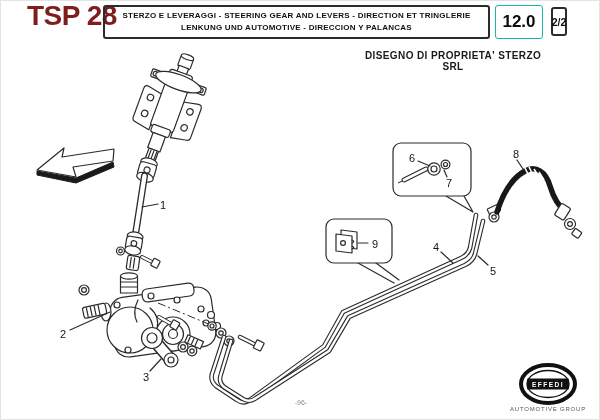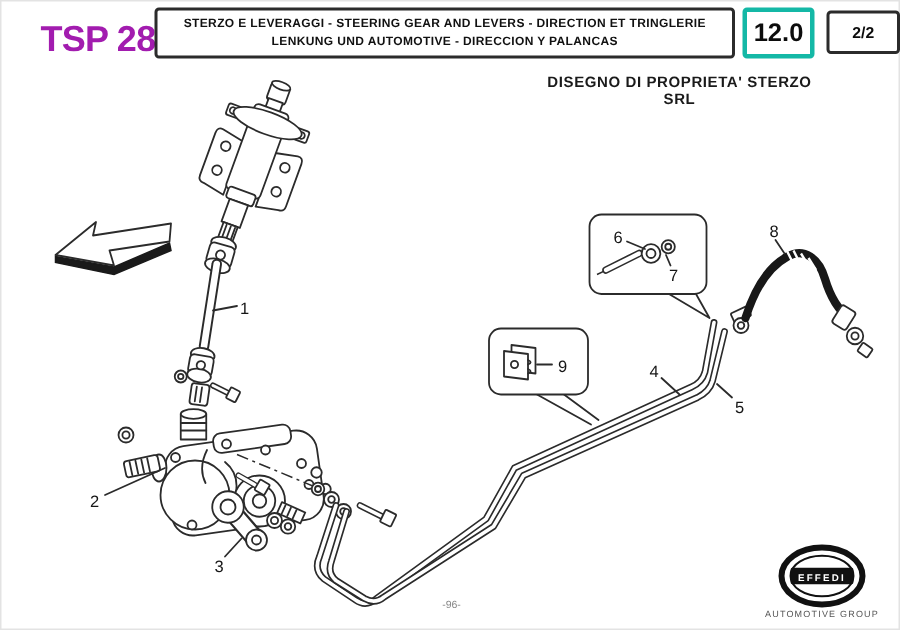--- a/index.html
+++ b/index.html
@@ -1,24 +1,24 @@
 <!DOCTYPE html>
 <html><head>
 <meta charset="utf-8">
 <style>
   html,body{margin:0;padding:0;}
   body{width:600px;height:420px;background:#fff;font-family:"Liberation Sans",sans-serif;position:relative;overflow:hidden;}
   .page{position:absolute;inset:0;background:#fff;box-shadow:inset 0 0 0 1px #e3e3e3;}
-  .model{position:absolute;left:27px;top:13px;font-size:24px;font-weight:bold;letter-spacing:-0.5px;color:#a21caf;}
+  .model{position:absolute;left:27px;top:0;font-size:28px;font-weight:bold;letter-spacing:-0.5px;color:#7f1d1d;}
   .title-box{position:absolute;left:103px;top:5px;width:387px;height:34px;border:2px solid #2b2b2b;border-radius:3px;
     display:flex;flex-direction:column;justify-content:center;align-items:center;box-sizing:border-box;
     font-size:8px;font-weight:bold;letter-spacing:0.25px;line-height:1.55;text-align:center;color:#111;}
-  .code-box{position:absolute;left:495px;top:5px;width:48px;height:34px;border:3px solid #14b8a6;border-radius:3px;
+  .code-box{position:absolute;left:495px;top:5px;width:48px;height:34px;border:1px solid #14b8a6;border-radius:3px;
     box-sizing:border-box;display:flex;align-items:center;justify-content:center;font-size:17px;font-weight:bold;color:#0c0c0c;}
-  .sheet-box{position:absolute;left:551px;top:7px;width:49px;height:29px;border:2px solid #2b2b2b;border-radius:3px;
+  .sheet-box{position:absolute;left:551px;top:7px;width:16px;height:29px;border:2px solid #2b2b2b;border-radius:3px;
     box-sizing:border-box;display:flex;align-items:center;justify-content:center;font-size:10.5px;font-weight:bold;color:#0c0c0c;}
   .notice{position:absolute;left:362px;top:50px;width:182px;text-align:center;font-size:10px;font-weight:bold;
     letter-spacing:0.4px;color:#1a1a1a;}
   svg text{font-family:"Liberation Sans",sans-serif;}
   .ln{fill:none;stroke:#2b2b2b;stroke-width:1.2;stroke-linecap:round;stroke-linejoin:round;}
   .fw{fill:#fff;stroke:#2b2b2b;stroke-width:1.2;stroke-linejoin:round;}
   .dd{fill:none;stroke:#2b2b2b;stroke-width:1;stroke-dasharray:8 3 2 3;}
   .pipe-o{fill:none;stroke:#2b2b2b;stroke-width:4.6;stroke-linejoin:round;stroke-linecap:round;}
   .pipe-i{fill:none;stroke:#fff;stroke-width:2.4;stroke-linejoin:round;stroke-linecap:round;}
   .thk-o{fill:none;stroke:#2b2b2b;stroke-linecap:round;}

